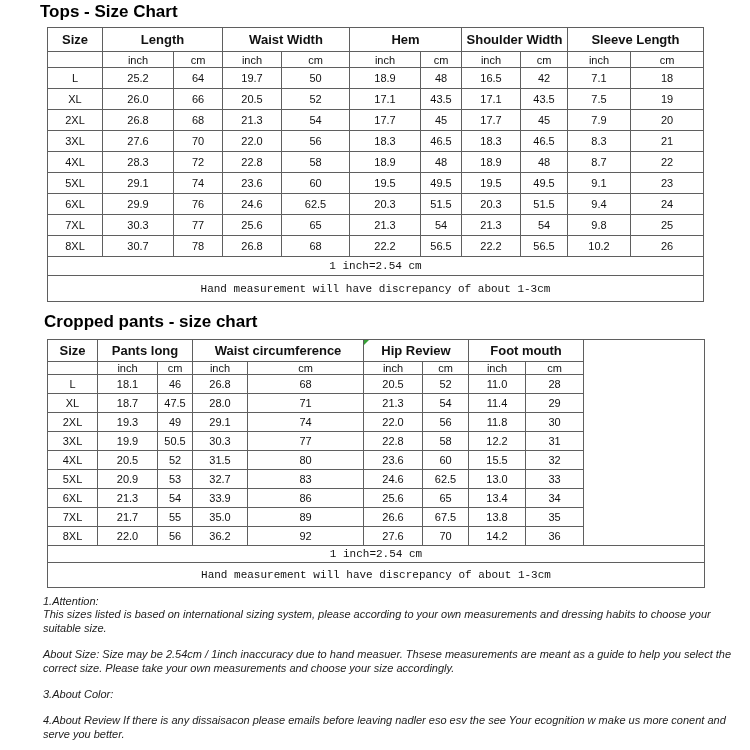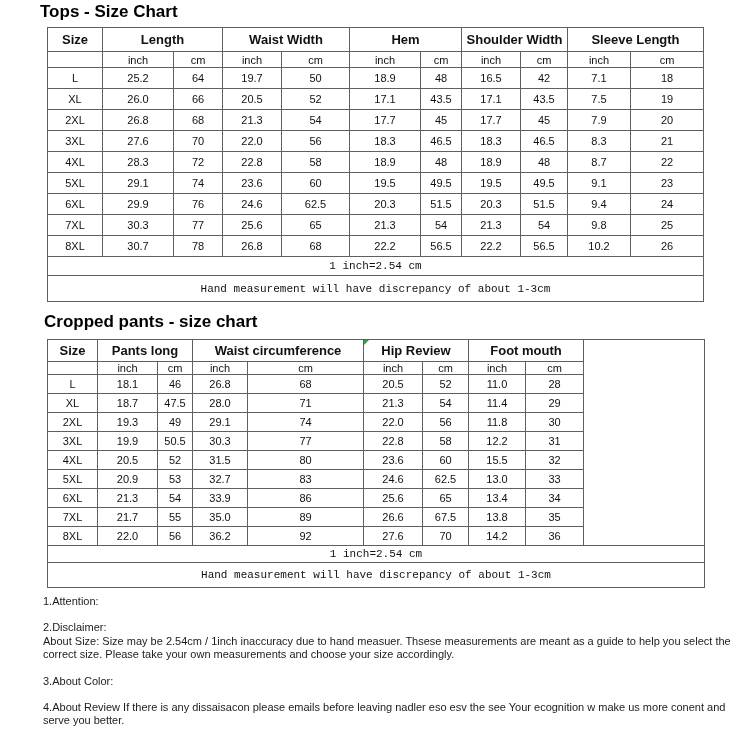--- a/index.html
+++ b/index.html
@@ -22,21 +22,21 @@
   th,td{border:1px solid var(--border);text-align:center;vertical-align:middle;overflow:hidden;padding:0;font-weight:normal;color:var(--text);}
   .group-row th{font-weight:bold;font-size:13px;text-align:center;}
   .units-row td{font-size:11px;}
   .data-row td{font-size:11px;}
   .footnote-row td{font-family:"Liberation Mono",monospace;font-size:11px;}
   .mark-cell{position:relative;}
   .mark-cell::before{content:"";position:absolute;top:0;left:0;width:0;height:0;
     border-top:5px solid var(--green);border-right:5px solid transparent;}
 
   .notes{position:absolute;left:43px;top:595px;width:702px;font-size:11px;line-height:13.4px;color:#1c1c1c;}
-  .note{margin-bottom:13px;}
+  .note{margin-bottom:13px;font-style:italic;}
 </style>
 </head>
 <body>
 
 <div class="page">
 
   <div class="chart-title" id="tops-title">Tops - Size Chart</div>
 
   <table id="tops-table">
       <colgroup>
@@ -339,23 +339,23 @@
         </tr>
         <tr class="footnote-row" style="height: 25px;">
           <td colspan="10">Hand measurement will have discrepancy of about 1-3cm</td>
         </tr>
       </tbody>
     </table>
 
   <div class="notes">
     <div class="note">
       <div class="note-label">1.Attention:</div>
+      <div class="note-text">This sizes listed is based on international sizing system, please according to your own measurements and dressing habits to choose your suitable size.</div>
     </div>
     <div class="note">
-      <div class="note-label">2.Disclaimer:</div>
       <div class="note-text">About Size: Size may be 2.54cm / 1inch inaccuracy due to hand measuer. Thsese measurements are meant as a guide to help you select the correct size. Please take your own measurements and choose your size accordingly.</div>
     </div>
     <div class="note">
       <div class="note-label">3.About Color:</div>
     </div>
     <div class="note">
       <div class="note-label"></div>
       <div class="note-text">4.About Review If there is any dissaisacon please emails before leaving nadler eso esv the see Your ecognition w make us more conent and serve you better.</div>
     </div>
   </div>

